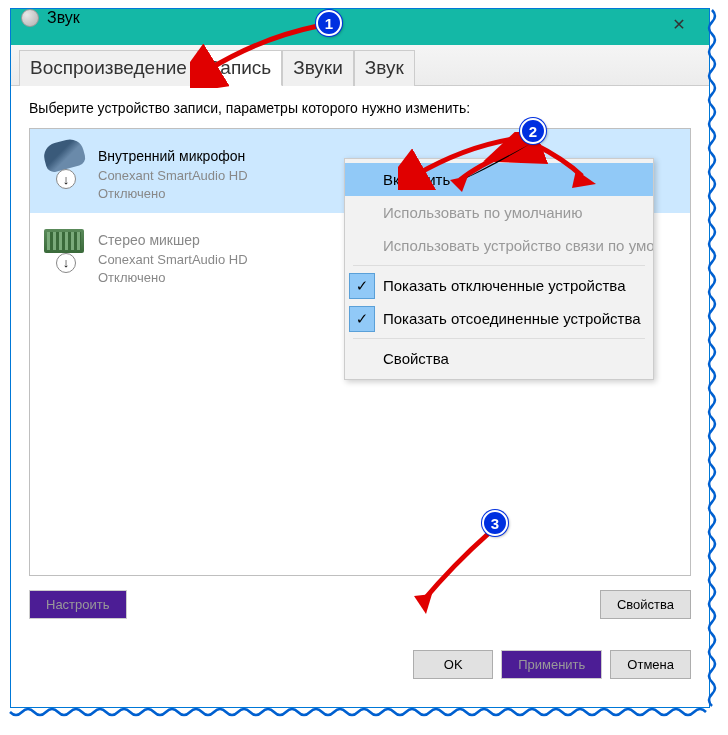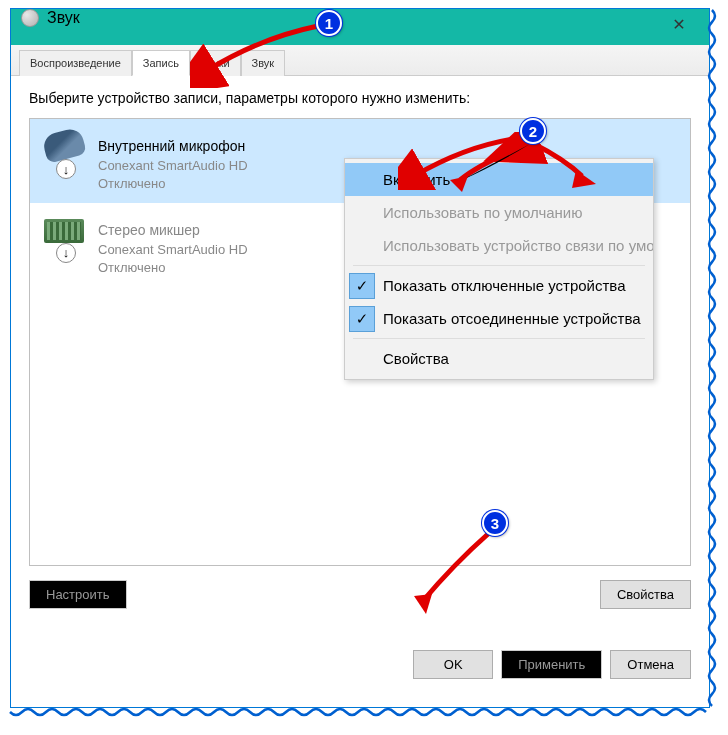--- a/index.html
+++ b/index.html
@@ -53,21 +53,21 @@
     .tabbar {
       display: flex;
       border-bottom: 1px solid #ccc;
       background: linear-gradient(#f5f5f5, #ececec);
       padding-top: 4px;
       padding-left: 8px;
       gap: 0;
     }
     .tab {
       padding: 6px 10px;
-      font-size: 11px;
+      font-size: 19px;
       color: #333;
       background: #f0f0f0;
       border: 1px solid #ccc;
       border-bottom: none;
       position: relative;
       bottom: -1px;
       cursor: pointer;
     }
     .tab.active {
       background: #fff;
@@ -213,21 +213,21 @@
       padding: 6px 16px;
       background: #e1e1e1;
       border: 1px solid #adadad;
       font-size: 13px;
       cursor: pointer;
       min-width: 90px;
       text-align: center;
     }
     .btn.disabled {
       color: #999;
-      background: #000000;
+      background: #4c1d95;
       border-color: #ccc;
     }
     .btn-drop {
       display: inline-flex;
       align-items: center;
     }
     .btn-drop .caret {
       border-left: 1px solid #adadad;
       padding: 0 6px;
       margin-left: 8px;

